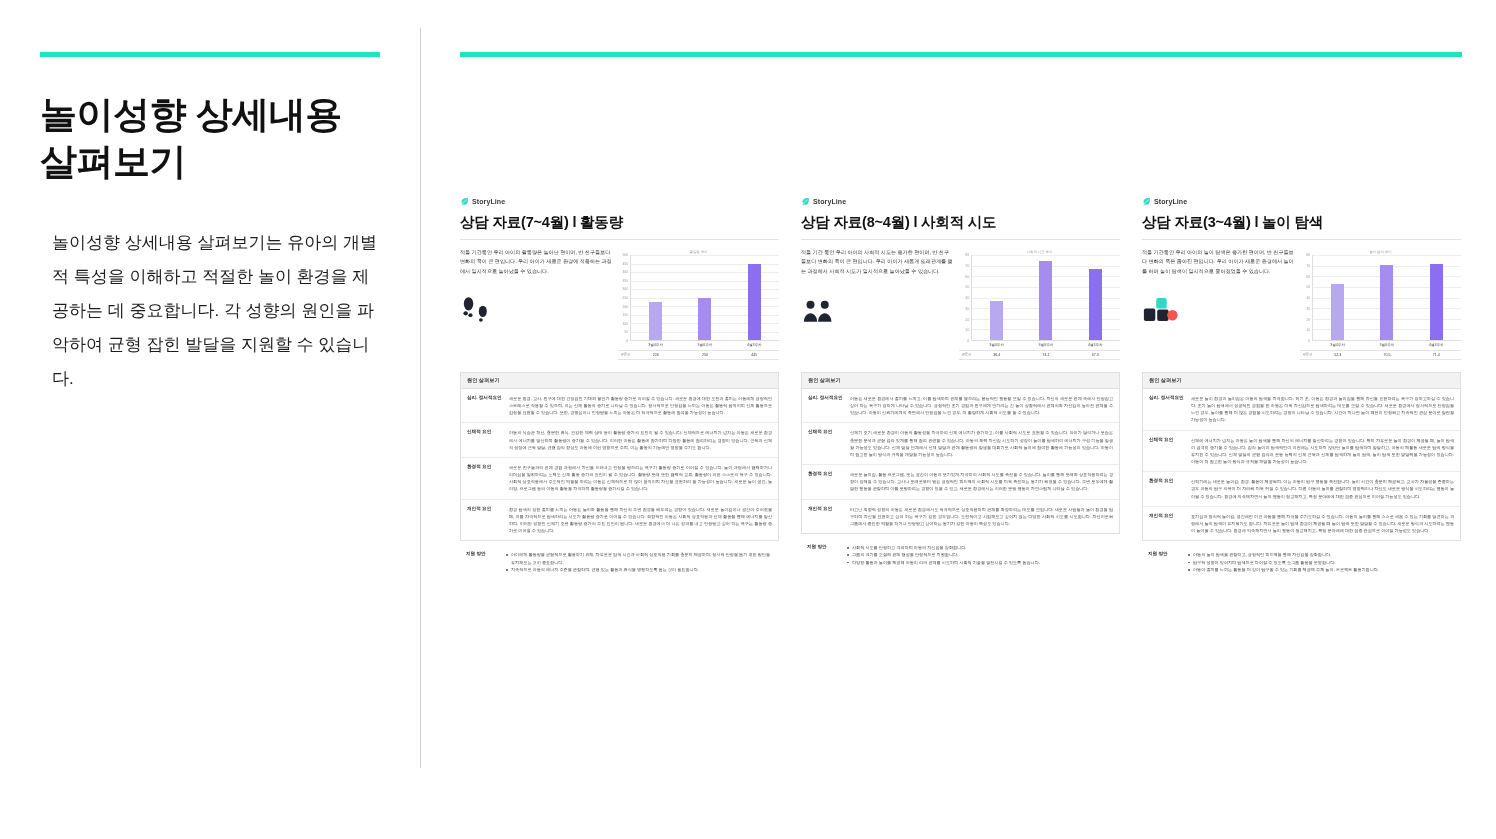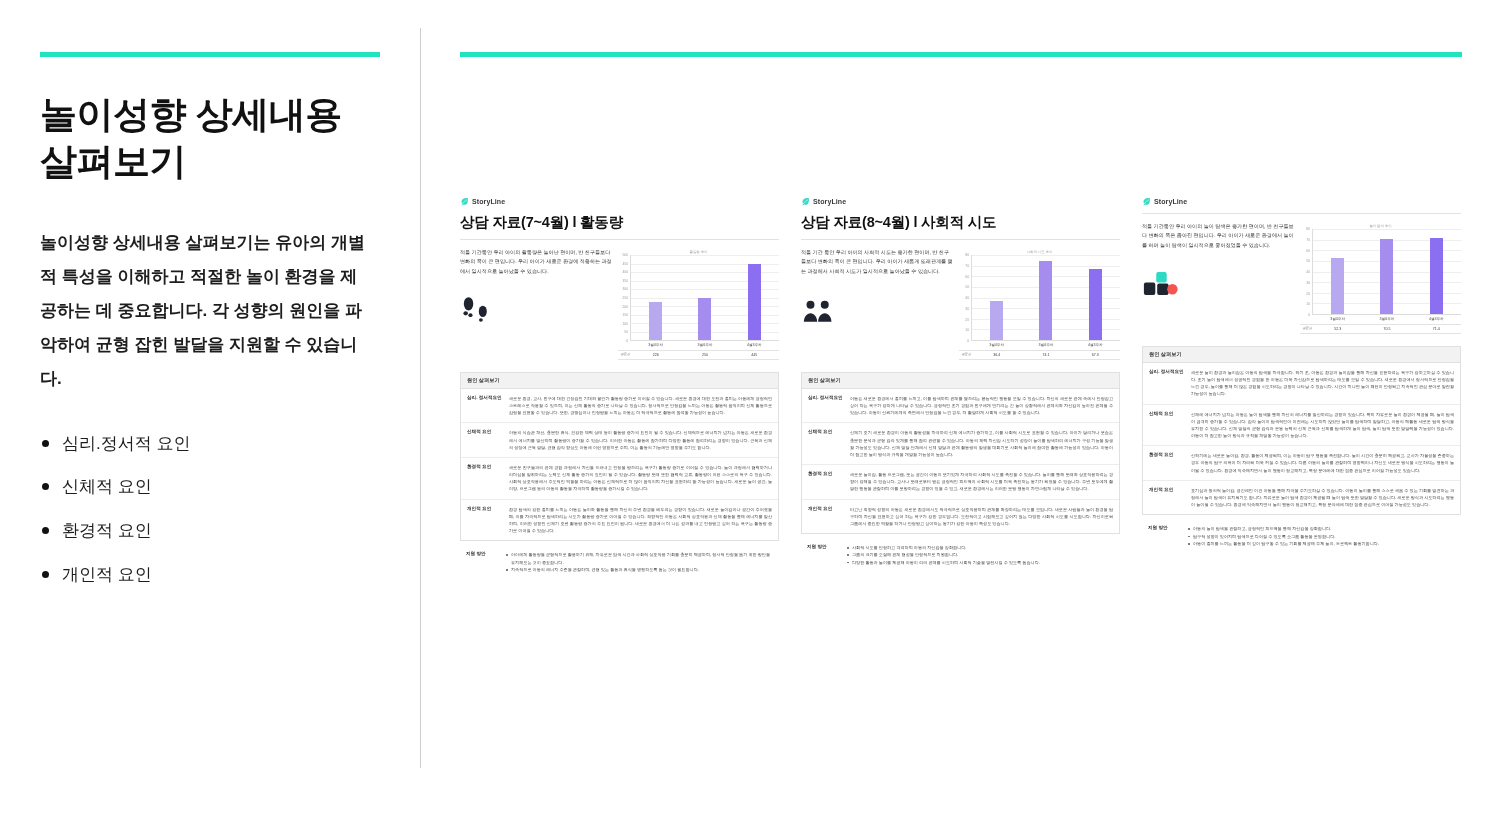--- a/index.html
+++ b/index.html
@@ -30,23 +30,23 @@
     line-height: 1.28;
     font-weight: 700;
     letter-spacing: -0.5px;
     margin: 15px 0 40px 0;
     color: #111111;
   }
   .lede {
     font-size: 17px;
     line-height: 2.0;
     color: #1d1d1d;
-    margin: 0 0 36px 0;
+    margin: 0 0 36px 12px;
     max-width: 330px;
-    font-weight: 700;
+    font-weight: 400;
   }
   .factor-list { list-style: none; margin: 0; padding: 0; }
   .factor-list li {
     font-size: 17px;
     line-height: 1.45;
     margin-bottom: 19px;
     padding-left: 22px;
     position: relative;
     color: #1d1d1d;
   }
@@ -206,26 +206,20 @@
 </style>
 </head>
 <body>
 
 <div class="page">
 
   <div class="left">
     <div class="accent-bar"></div>
     <h1 class="title">놀이성향 상세내용 살펴보기</h1>
     <p class="lede">놀이성향 상세내용 살펴보기는 유아의 개별적 특성을 이해하고 적절한 놀이 환경을 제공하는 데 중요합니다. 각 성향의 원인을 파악하여 균형 잡힌 발달을 지원할 수 있습니다.</p>
-    <ul class="factor-list">
-      <li>심리.정서적 요인</li>
-      <li>신체적 요인</li>
-      <li>환경적 요인</li>
-      <li>개인적 요인</li>
-    </ul>
   </div>
 
   <div class="divider"></div>
 
   <div class="right">
     <div class="right-accent"></div>
 
     <div class="cards">
 
       <div class="card">
@@ -441,20 +435,21 @@
       <div class="card">
         <div class="card-brand">
           <span class="brand-mark">
             <svg viewBox="0 0 12 12" width="9" height="9">
                 <path d="M10.5 1.5C6 1 2 3 2 6.5c0 1.2.5 2.2 1.3 2.9L1.6 11h1.6l1.1-1.1c.6.3 1.2.4 1.9.4C9.7 10.3 11 6 10.5 1.5z" fill="#3ad9c6"></path>
                 <path d="M3 9.5C4.5 6.5 7 4.8 9.6 3.6" stroke="#ffffff" stroke-width="0.7" fill="none"></path>
               </svg>
           </span>
           <span class="brand-name">StoryLine</span>
         </div>
+        <div class="card-title">상담 자료(3~4월) l 놀이 탐색</div>
         <div class="rule"></div>
 
         <div class="top-block">
           <div class="blurb-col">
             <p class="blurb">적을 기간동안 우리 아이의 놀이 탐색은 증가한 편이며, 반 친구들보다 변화의 폭은 좁아진 편입니다. 우리 아이가 새로운 환경에서 놀이를 하며 놀이 탐색이 일시적으로 좋아졌었을 수 있습니다.</p>
             <div class="icon-box">
               <svg viewBox="0 0 40 30" width="38" height="29">
                 <rect x="2" y="14" width="12" height="13" rx="2" fill="#1f2430"></rect>
                 <rect x="15" y="3" width="11" height="11" rx="2" fill="#2fd9c5"></rect>
                 <rect x="16" y="15" width="12" height="12" rx="2" fill="#1f2430"></rect>

